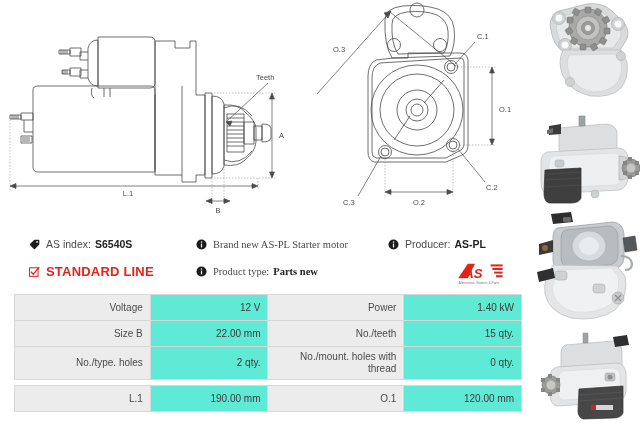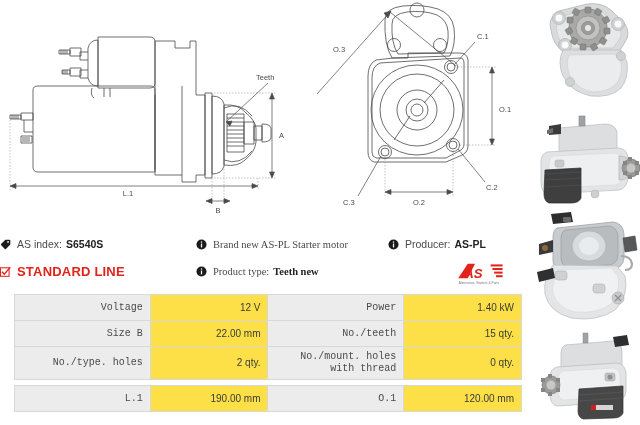--- a/index.html
+++ b/index.html
@@ -21,39 +21,39 @@
   .photo{position:absolute;left:0;width:105px;background:#fdfdfd;overflow:hidden;}
   .ph1{top:0;height:108px;}
   .ph2{top:108px;height:102px;}
   .ph3{top:210px;height:115px;}
   .ph4{top:325px;height:100px;}
   .photo svg{display:block;}
 
   
   .infobar{position:absolute;left:0;top:234px;width:535px;height:56px;}
   .info-col{position:absolute;top:0;}
-  .c1{left:0;text-align:right;}
+  .c1{left:29px;text-align:right;}
   .c2{left:196px;font-family:Liberation Serif, serif;}
   .c3{left:388px;width:135px;}
   .info-line{display:flex;align-items:center;height:20px;margin-bottom:7px;font-size:10.5px;color:#4a4a4a;white-space:nowrap;}
   .info-line .ic{flex:0 0 auto;margin-right:6px;display:inline-flex;align-items:center;justify-content:center;width:11px;height:11px;}
   .info-line b{font-weight:bold;color:#222;}
   .std-line{color:#e2231a;font-weight:bold;font-size:13px;letter-spacing:.2px;}
   .c3 .info-line{}
   .logo-wrap{height:26px;display:flex;align-items:center;justify-content:flex-end;}
 
   
   .spec{position:absolute;left:14px;top:294px;width:508px;}
   table.spec-tbl{border-collapse:collapse;width:100%;table-layout:fixed;}
   table.spec-tbl td{
     font-size:10px;line-height:12px;padding:4px 7px;
     border:1px solid #d8d8d8;vertical-align:middle;height:17px;
   }
-  td.lbl{background:#ececec;text-align:right;color:#4a4a4a;width:27%;font-family:Liberation Mono, monospace;}
-  td.val{background:#fde047;text-align:right;color:#3a3a3a;width:23%;}
+  td.lbl{background:#ececec;text-align:right;color:#4a4a4a;width:27%;}
+  td.val{background:#5eead4;text-align:right;color:#3a3a3a;width:23%;}
 </style>
 </head>
 <body>
 
 <div class="page">
 
   <div class="drawings">
 
     <div class="dwg dwg-left">
       <svg width="310" height="232" viewBox="0 0 310 232" xmlns="http://www.w3.org/2000/svg">
@@ -387,21 +387,21 @@
       </div>
       <div class="info-line">
         <span class="ic">
           <svg width="11" height="11" viewBox="0 0 16 16">
               <circle cx="8" cy="8" r="7.3" fill="#1c1c1c"></circle>
               <rect x="7.1" y="6.6" width="1.8" height="5.6" fill="#ffffff"></rect>
               <circle cx="8" cy="4.3" r="1.1" fill="#ffffff"></circle>
             </svg>
         </span>
         <span>Product type:</span>
-        <b style="margin-left:4px">Teeth new</b>
+        <b style="margin-left:4px">Parts new</b>
       </div>
     </div>
 
     <div class="info-col c3">
       <div class="info-line">
         <span class="ic">
           <svg width="11" height="11" viewBox="0 0 16 16">
               <circle cx="8" cy="8" r="7.3" fill="#1c1c1c"></circle>
               <rect x="7.1" y="6.6" width="1.8" height="5.6" fill="#ffffff"></rect>
               <circle cx="8" cy="4.3" r="1.1" fill="#ffffff"></circle>

